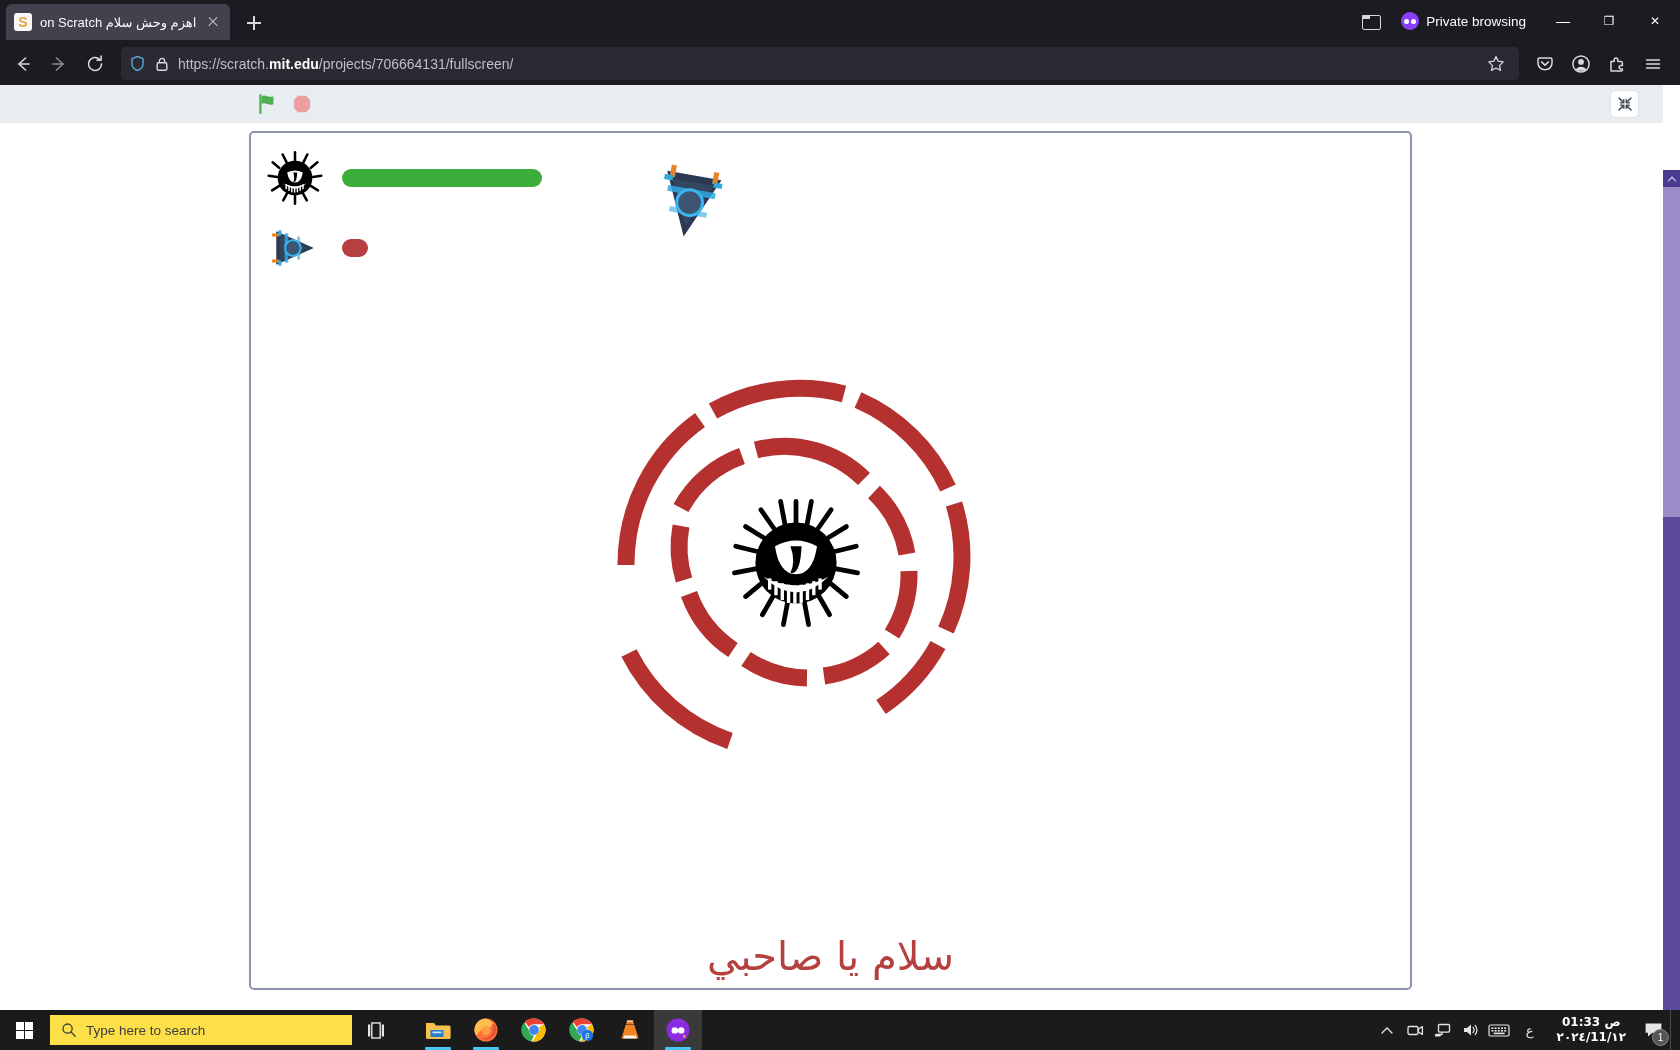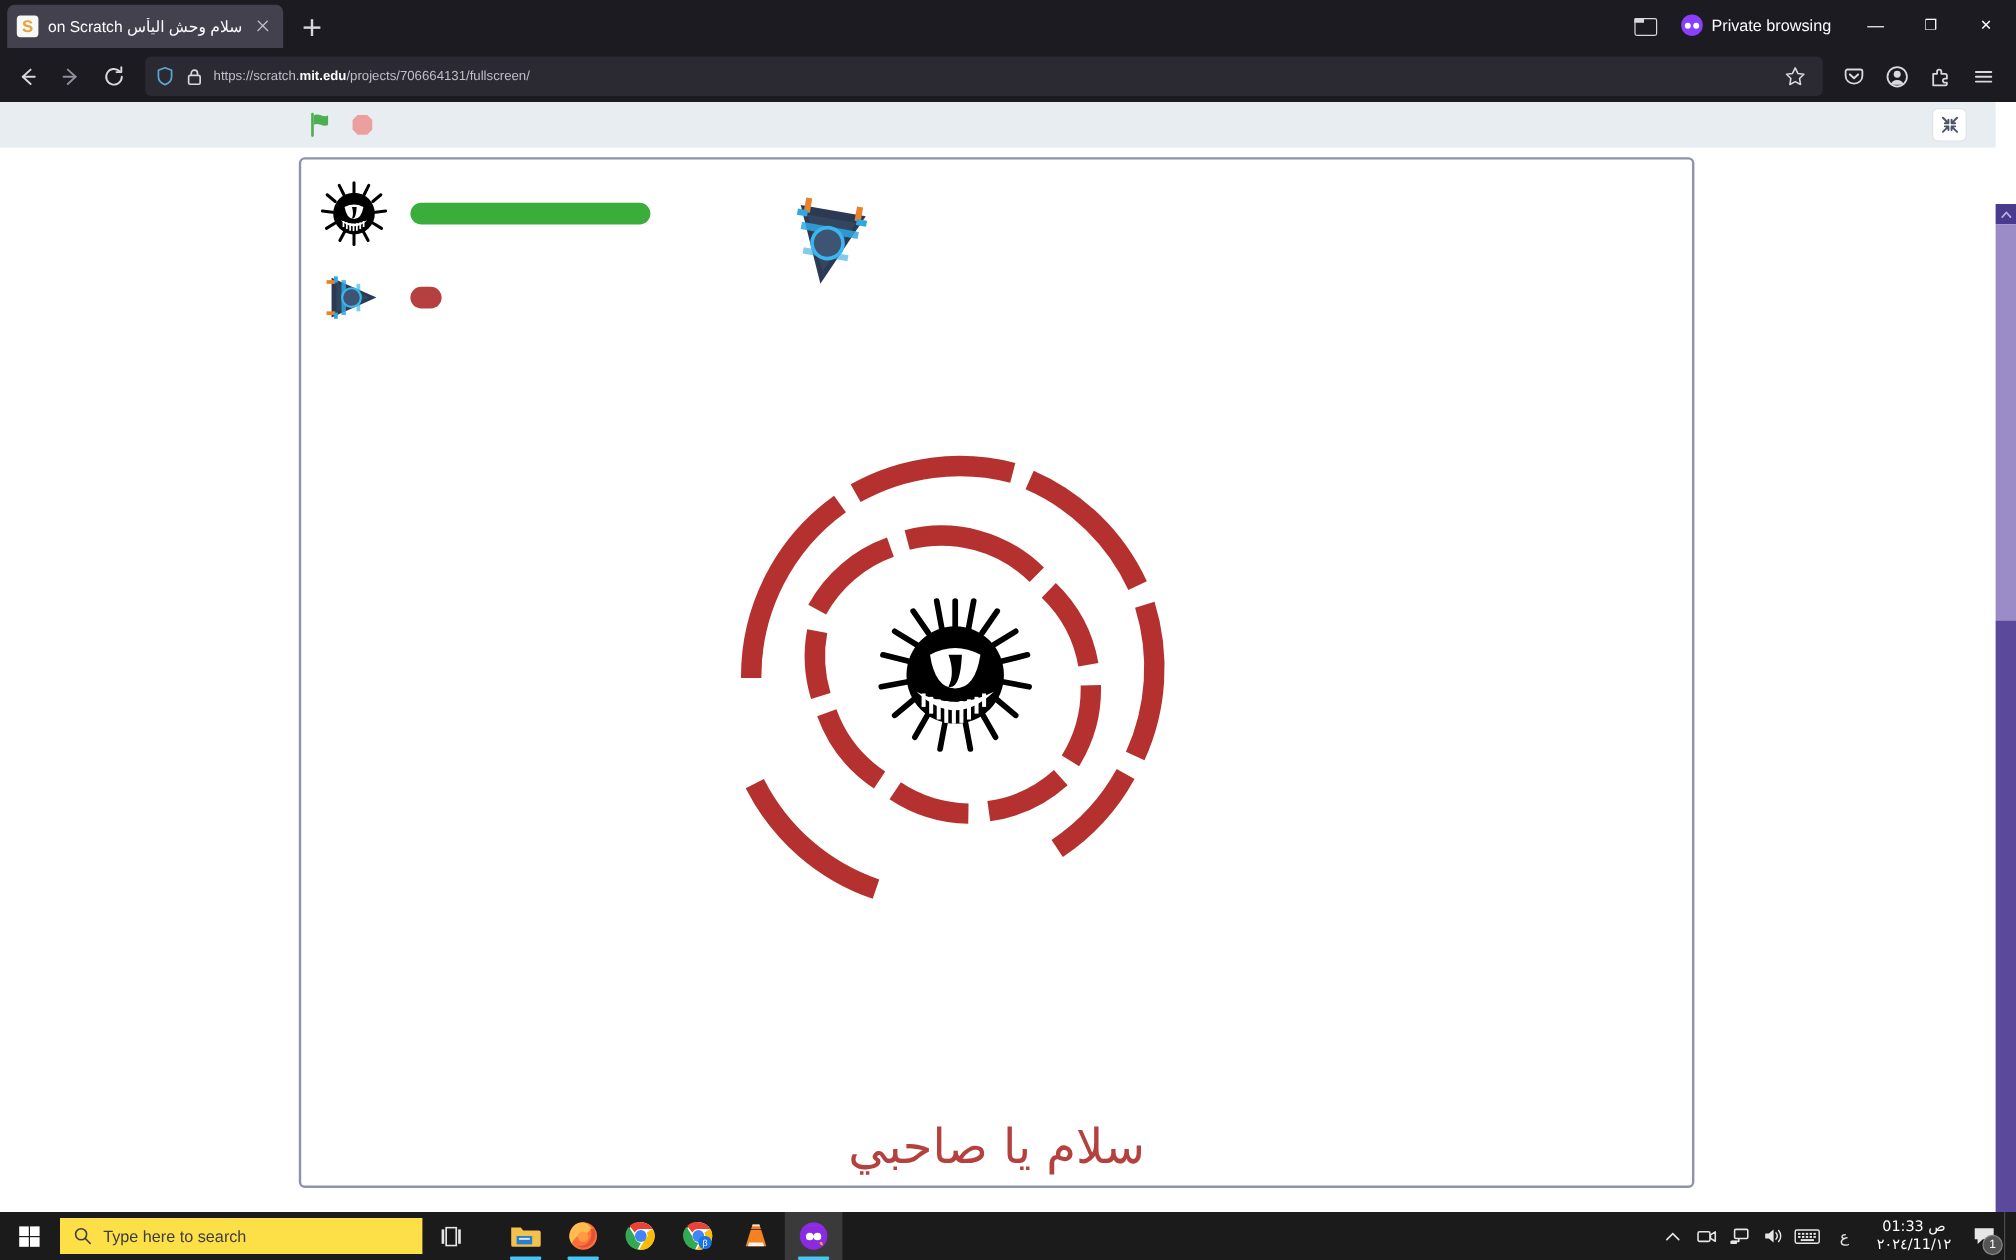--- a/index.html
+++ b/index.html
@@ -82,21 +82,21 @@
     background:#1c1b22; display:flex; align-items:center; padding:0 6px; gap:2px;
   }
   .navbtn { width:34px; height:34px; position:relative; border-radius:4px; flex:0 0 auto; }
   .navbtn svg { position:absolute; left:50%; top:50%; transform:translate(-50%,-50%); }
 
   .urlbar {
     flex:1 1 auto; height:33px; margin:0 7px; background:#2b2a33;
     border-radius:5px; display:flex; align-items:center; padding:0 8px; gap:8px;
     min-width:0;
   }
-  .url-text { color:#bfbfc9; font-size:11px; white-space:nowrap; overflow:hidden; }
+  .url-text { color:#bfbfc9; font-size:14px; white-space:nowrap; overflow:hidden; }
   .url-text b { color:#fbfbfe; font-weight:600; }
   .star-btn { width:30px; height:30px; position:relative; margin-left:auto; flex:0 0 auto; }
 
   .toolbar-right { display:flex; align-items:center; gap:2px; padding-right:4px; }
 
   
   .content {
     position:absolute; left:0; top:85px; width:1680px; height:925px;
     background:#ffffff; overflow:hidden;
   }
@@ -170,40 +170,41 @@
   .tb-app.active { background:#3a3a3a; }
   .tb-app.active::after { content:""; position:absolute; left:11px; bottom:0; width:26px; height:3px; background:#49c5f1; border-radius:1px; }
 
   .tray { margin-left:auto; display:flex; align-items:center; height:40px; padding-right:4px; gap:0; }
   .tray-icon { width:28px; height:40px; display:flex; align-items:center; justify-content:center; color:#e6e6e6; }
   .tray-lang { width:34px; height:40px; display:flex; align-items:center; justify-content:center; color:#e6e6e6; font-size:13px; }
   .tray-clock {
     display:flex; flex-direction:column; align-items:center; justify-content:center;
     color:#fff; font-size:12px; line-height:15px; padding:0 10px; height:40px;
     font-family:"DejaVu Sans", sans-serif;
+    font-weight:bold;
   }
   .tray-notif { width:34px; height:40px; display:flex; align-items:center; justify-content:center; position:relative; }
   .notif-badge {
     position:absolute; right:1px; bottom:4px; width:17px; height:17px; border-radius:50%;
     background:#555; color:#fff; font-size:10px; display:flex; align-items:center; justify-content:center;
     border:1px solid #888;
   }
   .show-desktop { width:6px; height:40px; border-left:1px solid #4a4a4a; }
 </style>
 </head>
 <body>
 
 <div class="browser">
 
   <div class="tabstrip">
     <div class="tab">
       <span class="tab-favicon">
         <span class="s-glyph">S</span>
       </span>
-      <span class="tab-title">سلام وحش اليأس on Scratch</span>
+      <span class="tab-title">اهزم وحش سلام on Scratch</span>
       <span class="tab-close"></span>
     </div>
     <div class="newtab"></div>
 
     <div class="tabstrip-right">
       <div class="listall"></div>
       <div class="pb-indicator">
         <span class="pb-mask">
             <i></i>
             <i></i>

